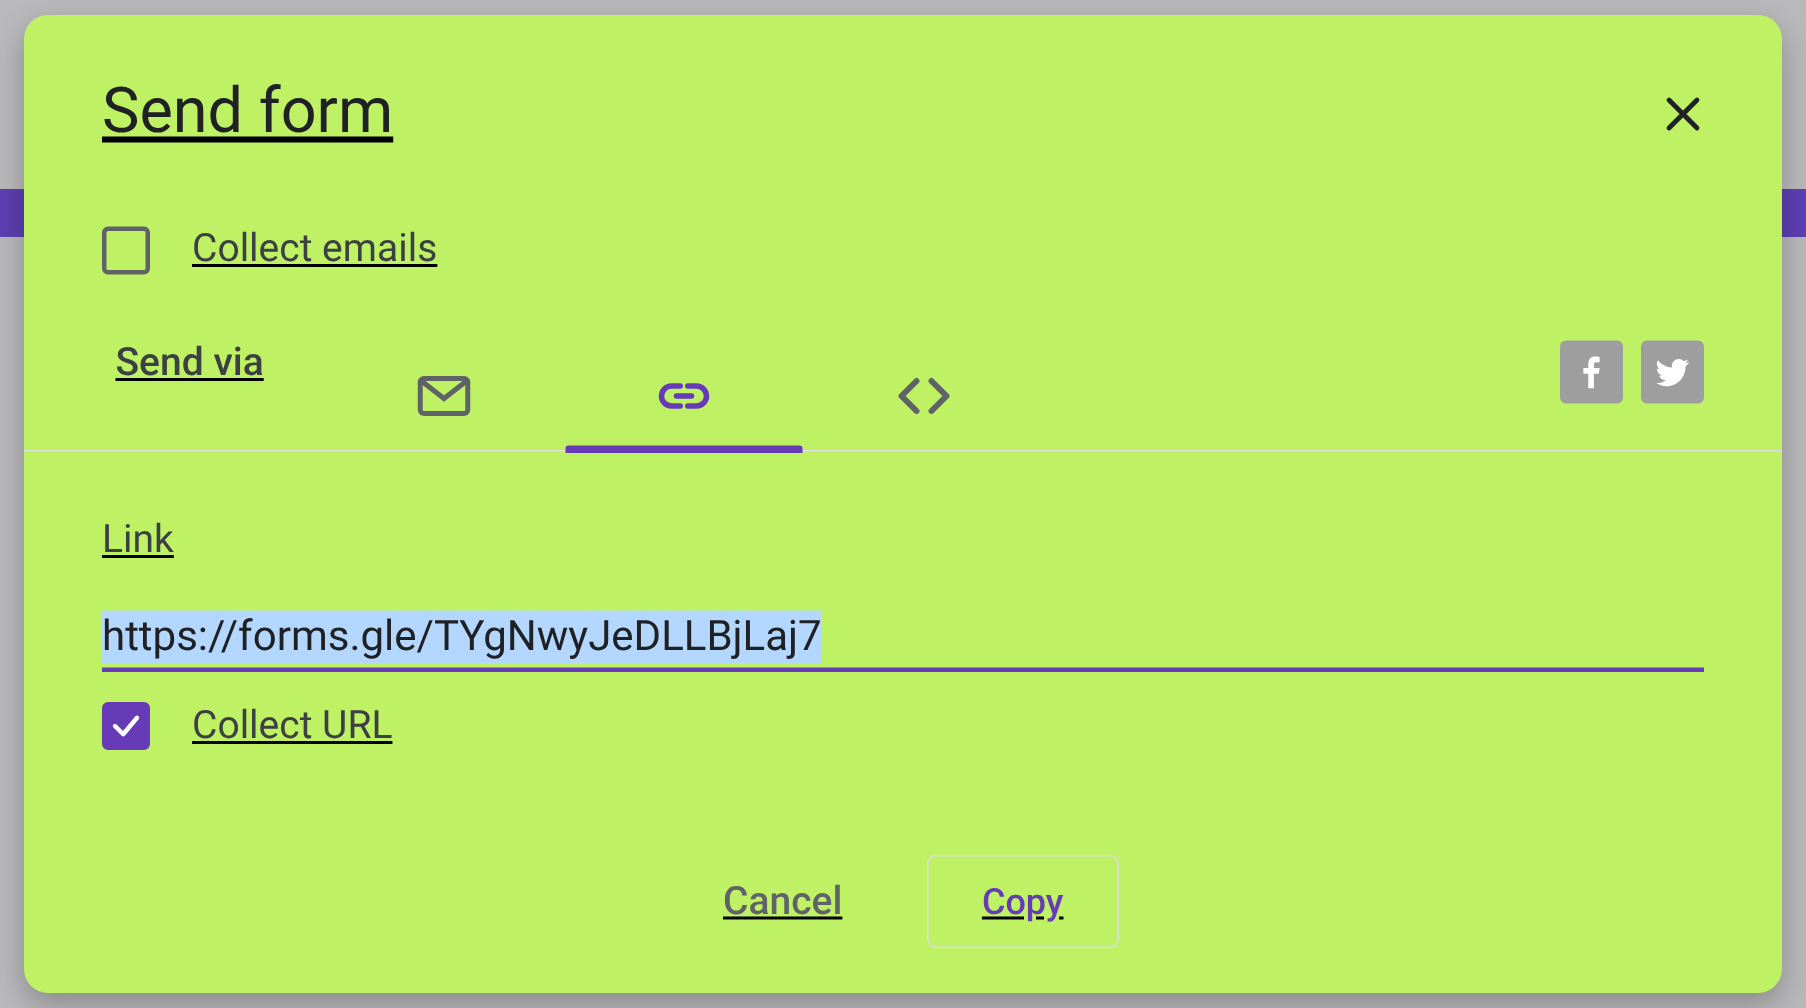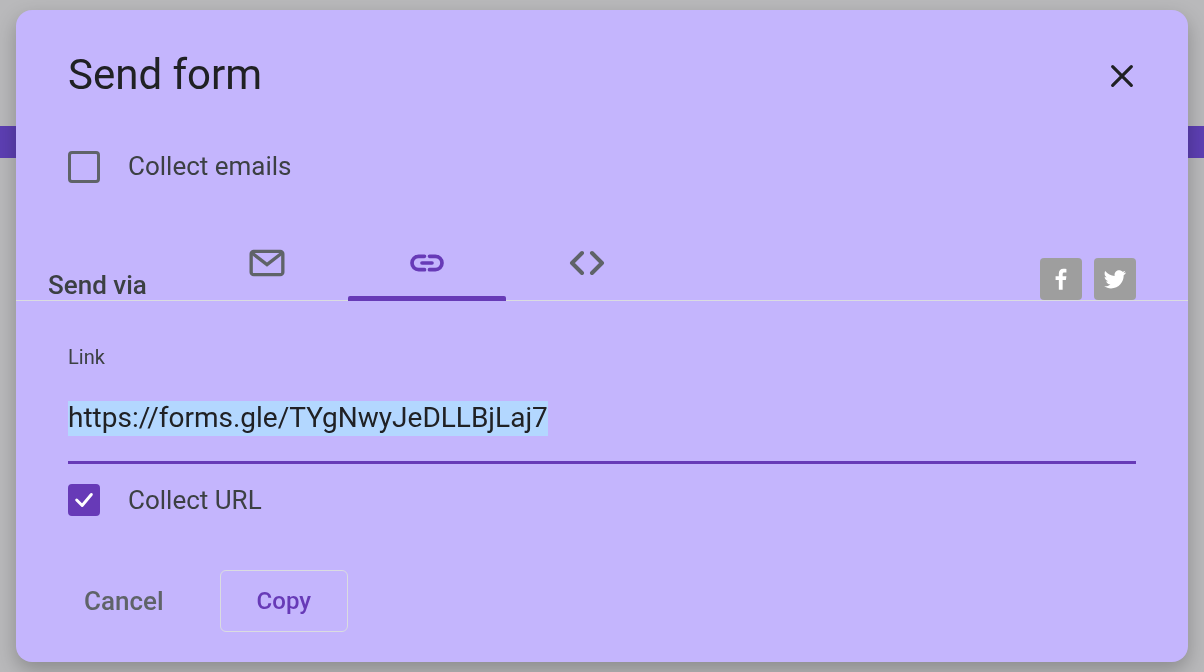--- a/index.html
+++ b/index.html
@@ -14,26 +14,27 @@
     position: absolute;
     left: 0; right: 0;
     top: 126px;
     height: 32px;
     background: #5d3fb3;
   }
   .dialog {
     position: absolute;
     left: 16px; right: 16px;
     top: 10px; bottom: 10px;
-    background: #c4b5fd;
+    background: #bef264;
     border-radius: 16px;
     box-shadow: 0 8px 20px rgba(0,0,0,0.25);
     display: flex;
     flex-direction: column;
     overflow: hidden;
+    text-decoration: underline;
   }
   .dlg-header {
     display: flex;
     align-items: flex-start;
     justify-content: space-between;
     padding: 40px 52px 0 52px;
   }
   .dlg-title {
     font-size: 42px;
     font-weight: 400;
@@ -68,22 +69,22 @@
   }
   .cb svg { display: none; width: 22px; height: 22px; }
   .cb.checked svg { display: block; }
   .cb-label {
     font-size: 26px;
     color: #3c4043;
   }
 
   .sendvia-row {
     display: flex;
-    align-items: flex-end;
-    padding: 44px 52px 0 32px;
+    align-items: flex-start;
+    padding: 44px 52px 0 61px;
     border-bottom: 1px solid #dadce0;
     height: 118px;
     position: relative;
   }
   .sendvia-label {
     font-size: 26px;
     color: #3c4043;
     font-weight: 500;
     margin-right: 40px;
   }
@@ -121,47 +122,47 @@
     display: flex; align-items: center; justify-content: center;
     cursor: pointer;
   }
   .social-btn svg { width: 26px; height: 26px; fill: #fff; }
 
   .content {
     padding: 44px 52px 0 52px;
     flex: 1;
   }
   .section-label {
-    font-size: 20px;
+    font-size: 26px;
     color: #3c4043;
     font-weight: 400;
     margin-bottom: 32px;
   }
   .link-text-sel {
     display:inline-block;
     font-size: 28px;
     color:#202124;
     background:#b3d7ff;
     padding: 0 0 2px 0;
     margin-bottom: 0;
   }
   .link-wrap {
     border-bottom: 3px solid #673ab7;
-    padding-bottom: 25px;
+    padding-bottom: 3px;
     margin-bottom: 20px;
     cursor: text;
   }
   .shorten-row {
     display: flex;
     align-items: center;
     margin-top: 18px;
   }
   .actions {
     display: flex;
-    justify-content: flex-start;
+    justify-content: center;
     align-items: center;
     gap: 36px;
     padding: 0 44px 30px 48px;
   }
   .btn-text {
     font-size: 26px;
     font-weight: 500;
     color: #5f6368;
     padding: 14px 20px;
     cursor: pointer;

